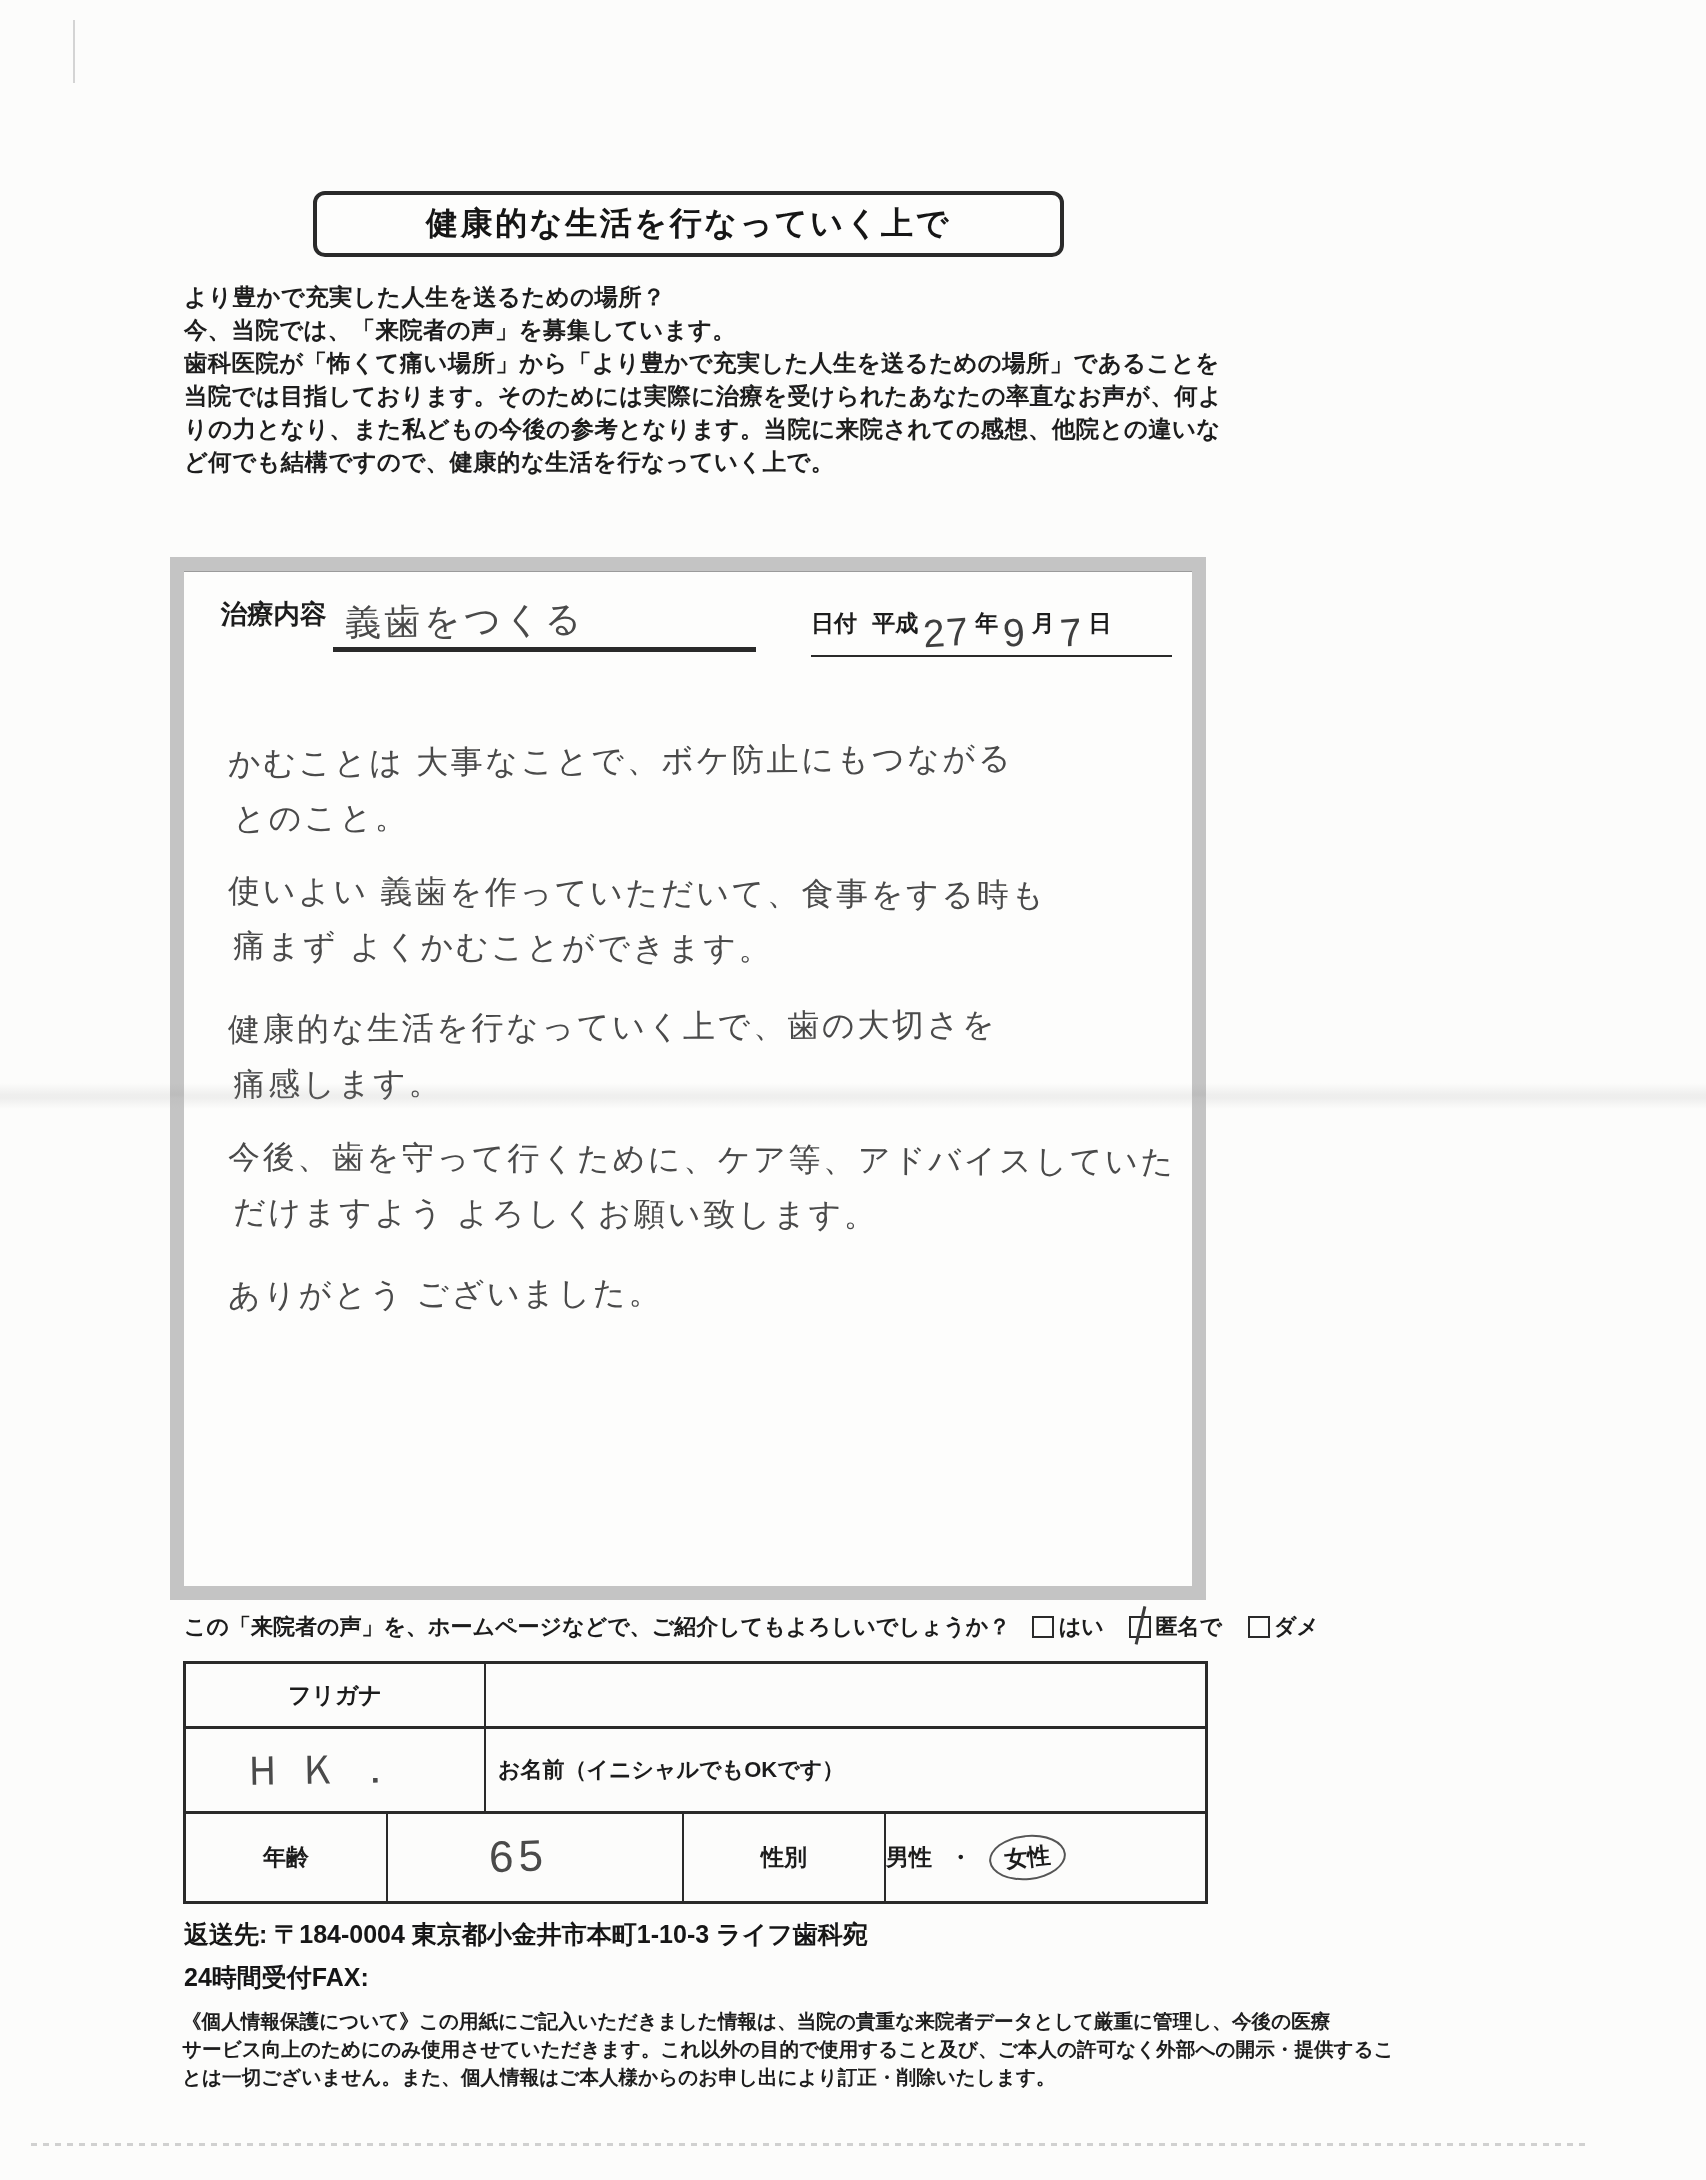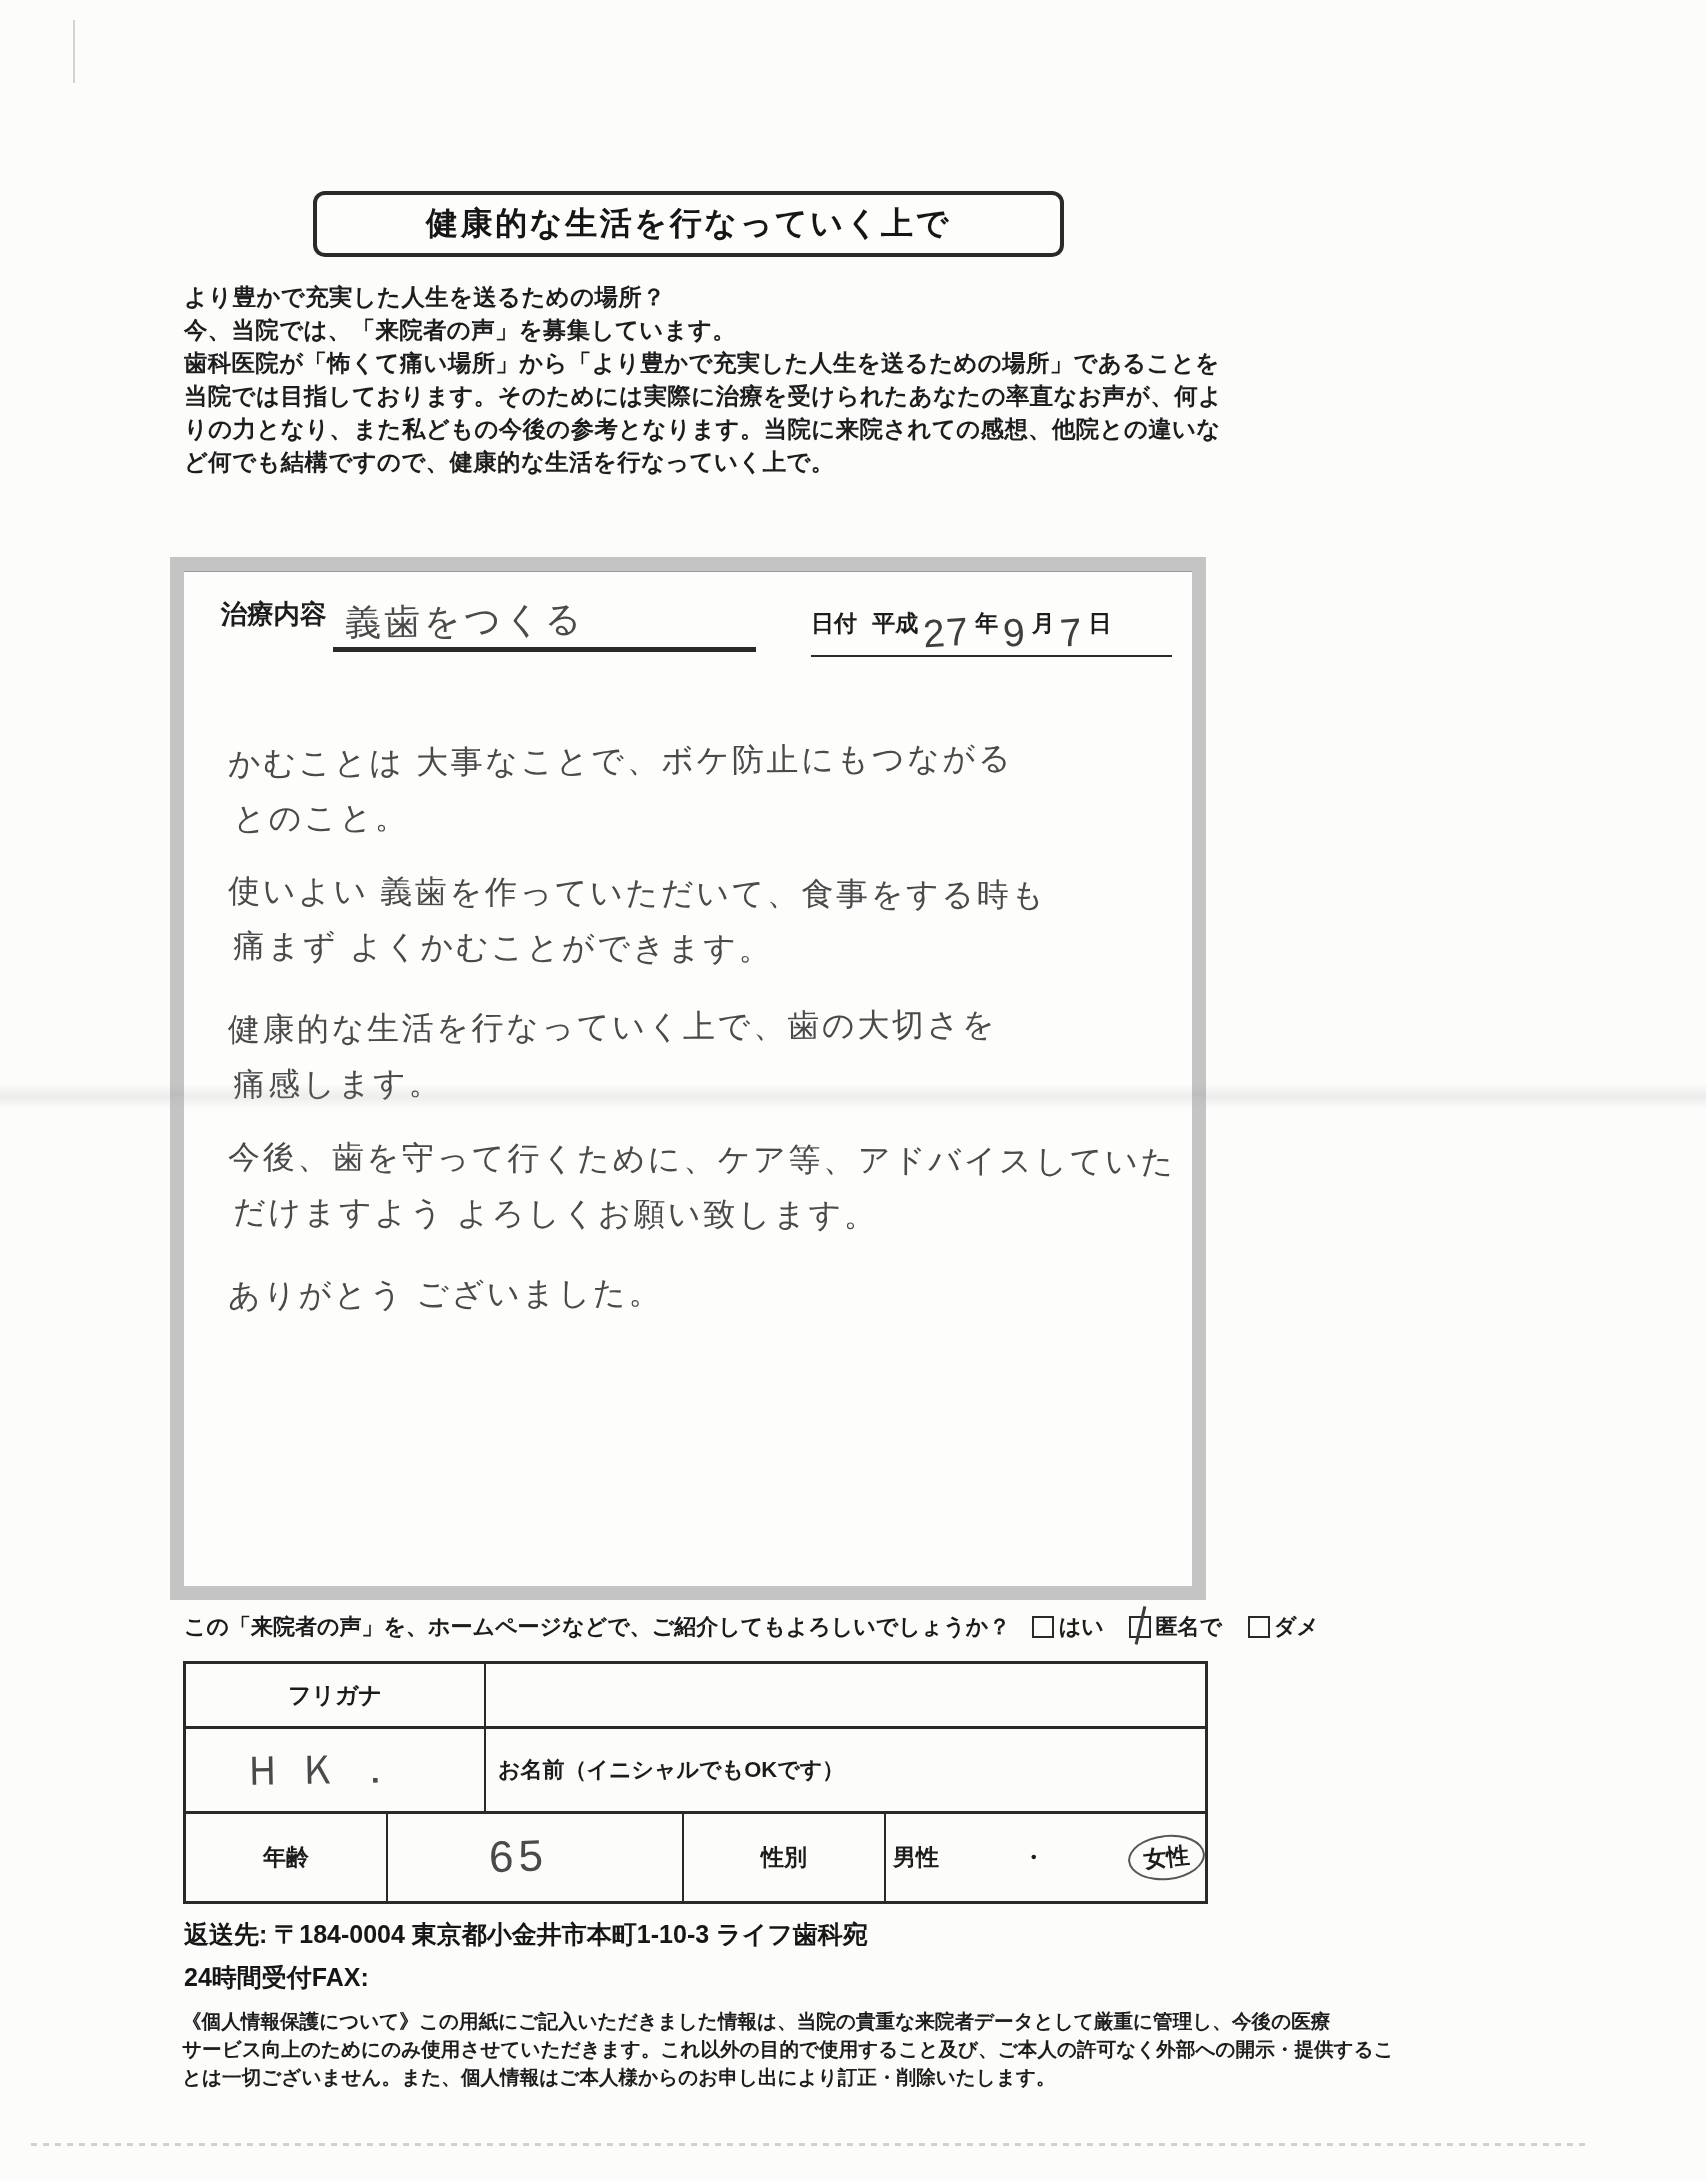--- a/index.html
+++ b/index.html
@@ -69,21 +69,21 @@
   .r1{grid-template-columns:300px 1fr;height:65px;border-bottom:3.4px solid #2a2a2a;}
   .r2{grid-template-columns:300px 1fr;height:85px;border-bottom:3.4px solid #2a2a2a;}
   .r3{grid-template-columns:202px 296px 202px 1fr;height:87px;}
   .cell{border-right:2.6px solid #2a2a2a;box-sizing:border-box;display:flex;
         align-items:center;font-size:23px;font-weight:600;color:#1c1c1c;overflow:hidden;}
   .t-row .cell:last-child{border-right:none;}
   .center{justify-content:center;}
   .name-label{padding-left:12px;font-size:22px;}
   .name-value{font-size:41px;letter-spacing:15.3px;padding-left:56px;transform:rotate(-1deg);}
   .age-value{font-size:44px;letter-spacing:5.1px;padding-left:101px;transform:rotate(-2deg);}
-  .gender-cell{justify-content:space-between;gap:17px;padding-left:7px;}
+  .gender-cell{justify-content:flex-start;gap:17px;}
   .gender-female{display:inline-block;border:2.6px solid #555;border-radius:50%;
                  padding:5.1px 13.6px;transform:rotate(-6deg);}
 
   
   .footer-return{position:absolute;left:184px;top:1918px;font-size:25px;font-weight:700;
                  color:#161616;white-space:nowrap;}
   .footer-fax{position:absolute;left:184px;top:1961px;font-size:25px;font-weight:700;
               color:#161616;}
   .privacy{position:absolute;left:182px;top:2007px;}
   .privacy-line{font-size:19.6px;font-weight:600;line-height:28px;color:#1d1d1d;

